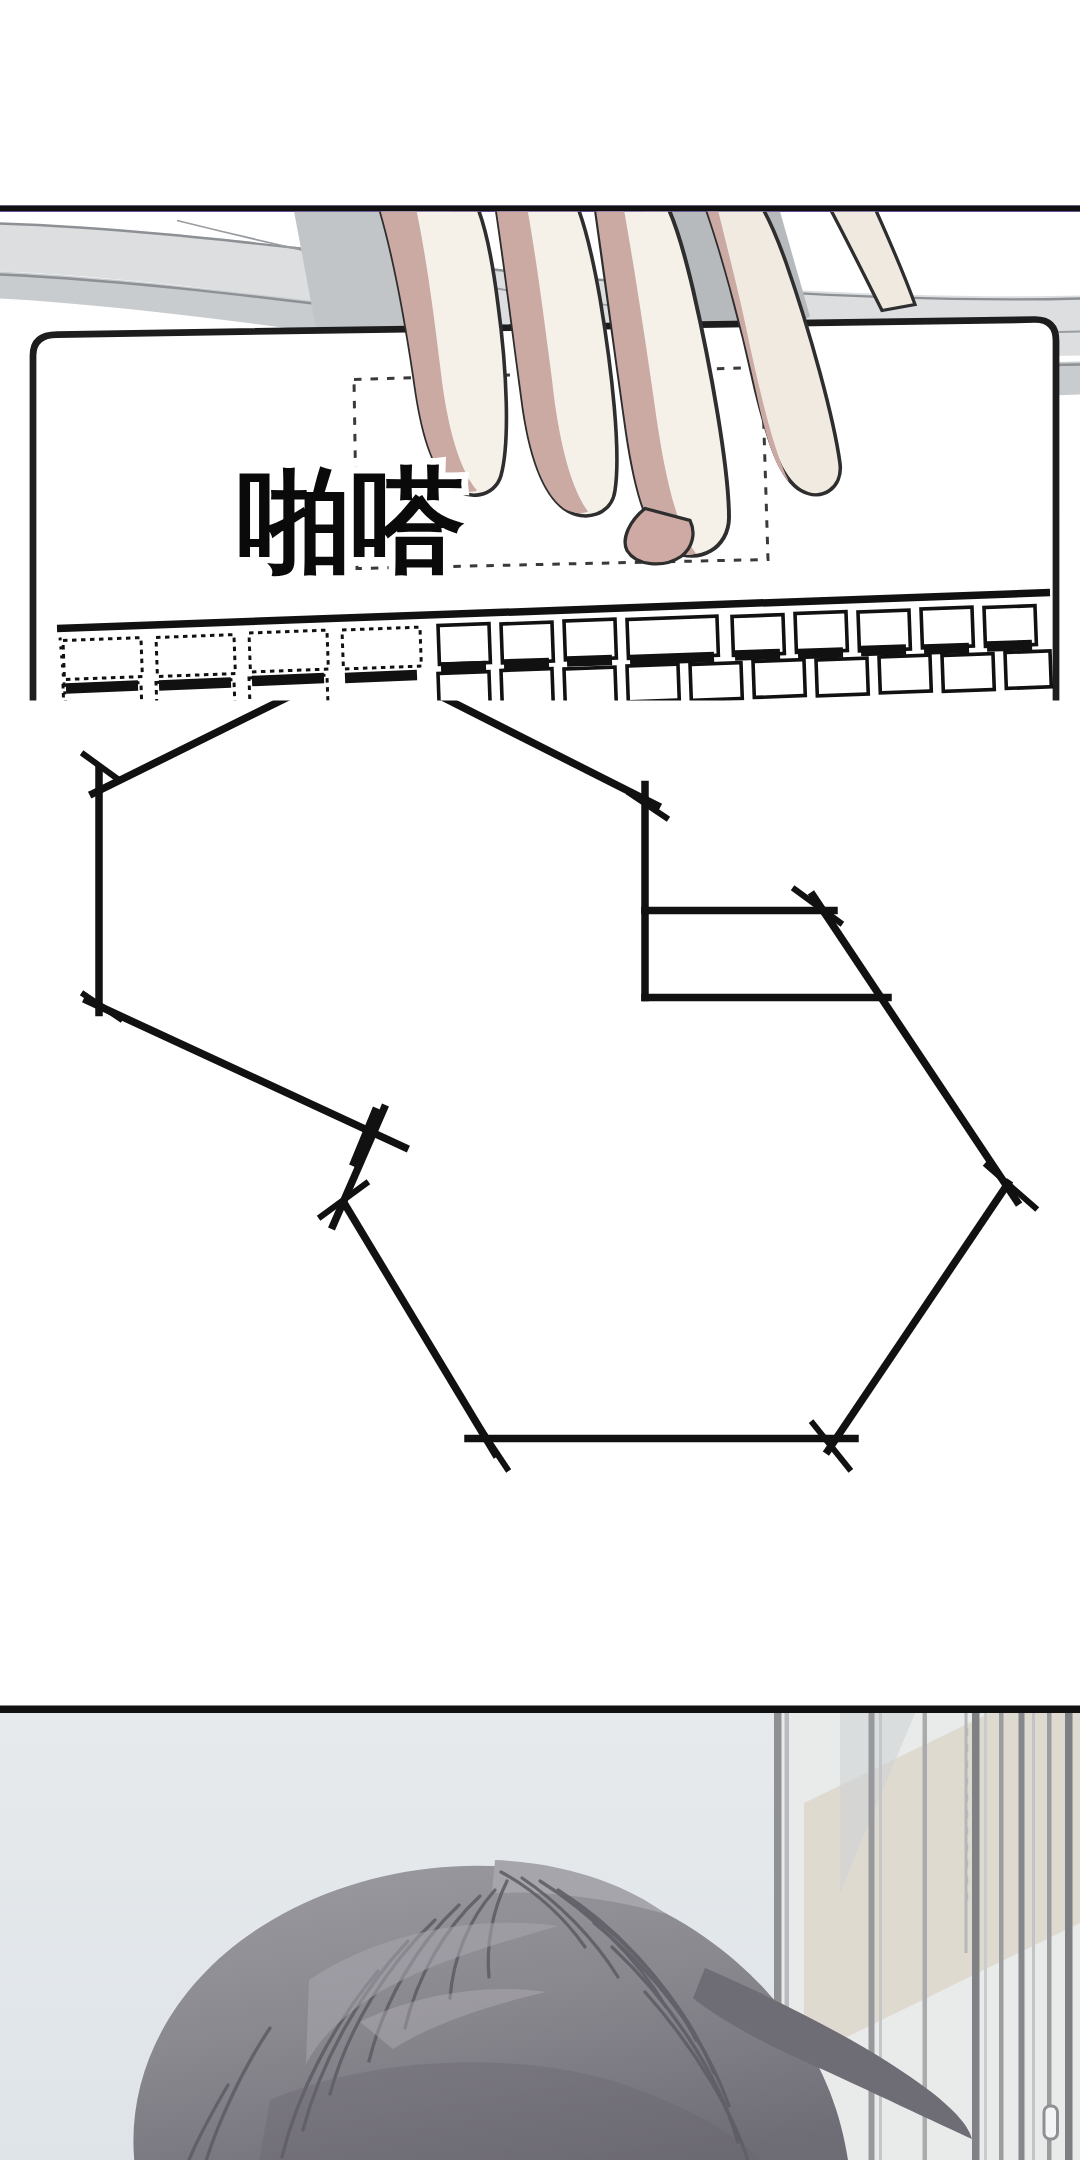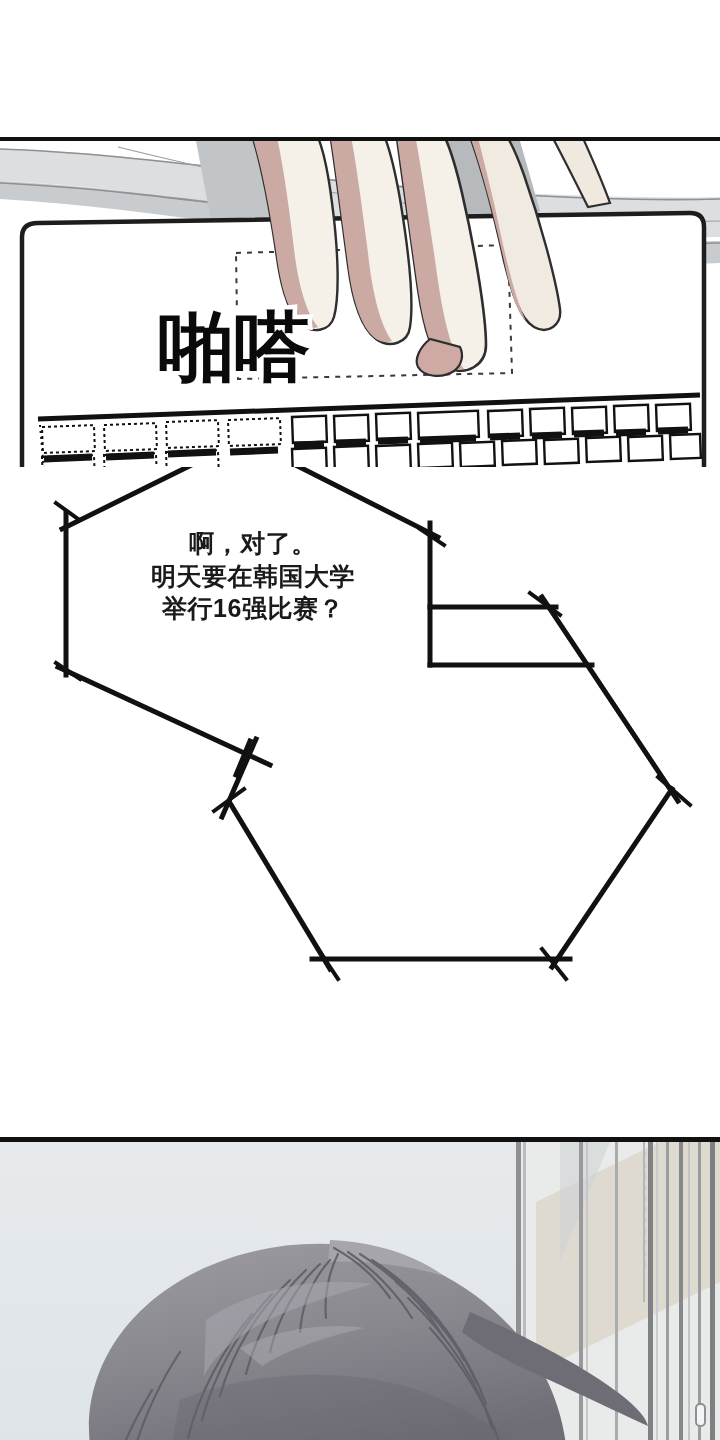--- a/index.html
+++ b/index.html
@@ -201,23 +201,20 @@
 
           <path d="M214 344 L244 322" stroke-width="4"></path>
           <path d="M658 310 L690 338" stroke-width="4"></path>
           <path d="M318 482 L338 512" stroke-width="4"></path>
           <path d="M542 482 L566 512" stroke-width="4"></path>
           <path d="M530 126 L560 148" stroke-width="4"></path>
         </g>
       </g>
     </svg>
 
-    <div class="bubble-text" id="bubble1-text">啊，对了。
-明天要在韩国大学
-举行16强比赛？</div>
 
   </div>
 
   <div class="panel2">
     <svg viewBox="0 0 720 303" xmlns="http://www.w3.org/2000/svg">
       <defs>
         <linearGradient id="bgg" x1="0" y1="0" x2="0" y2="1">
           <stop offset="0" stop-color="#e6eaed"></stop>
           <stop offset="1" stop-color="#dfe4e8"></stop>
         </linearGradient>

